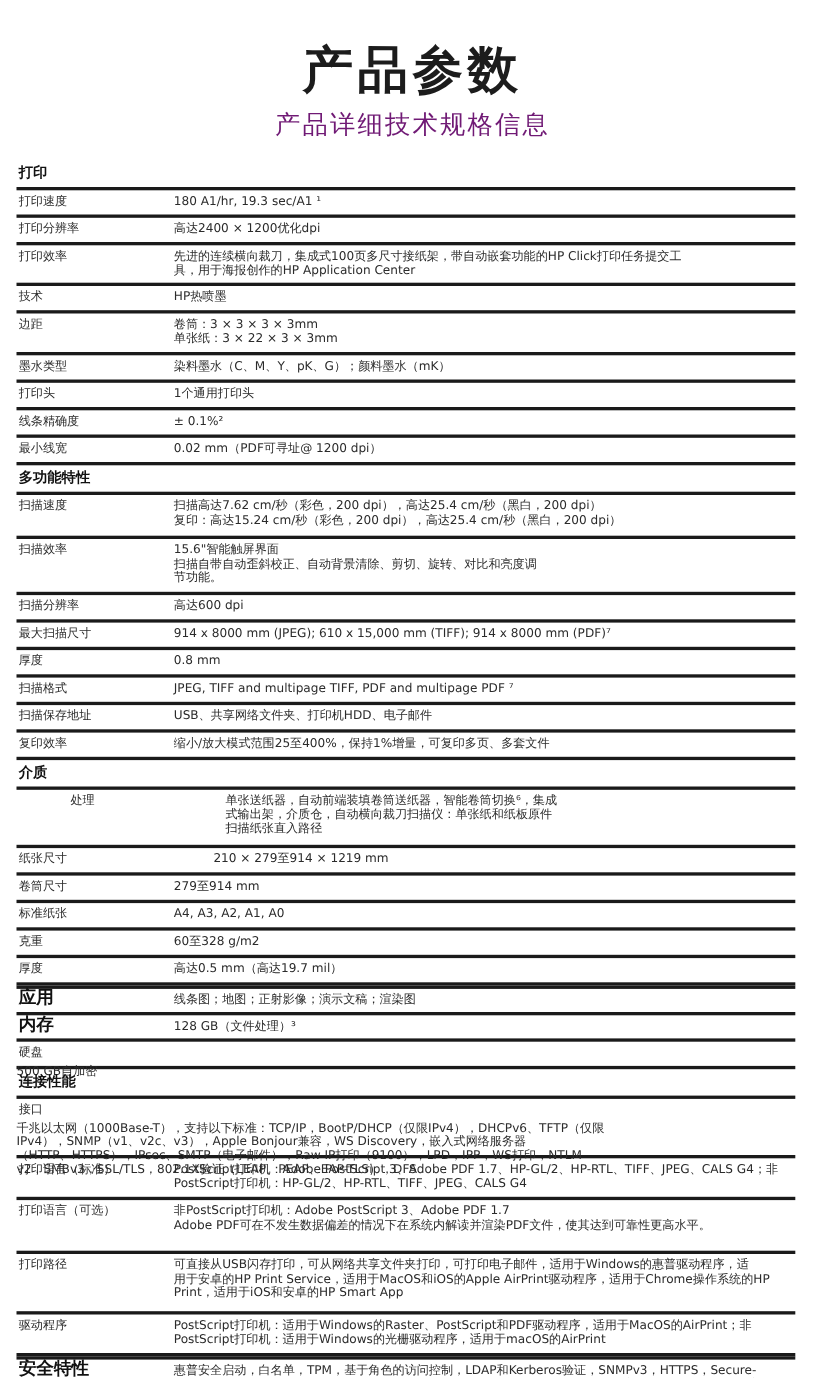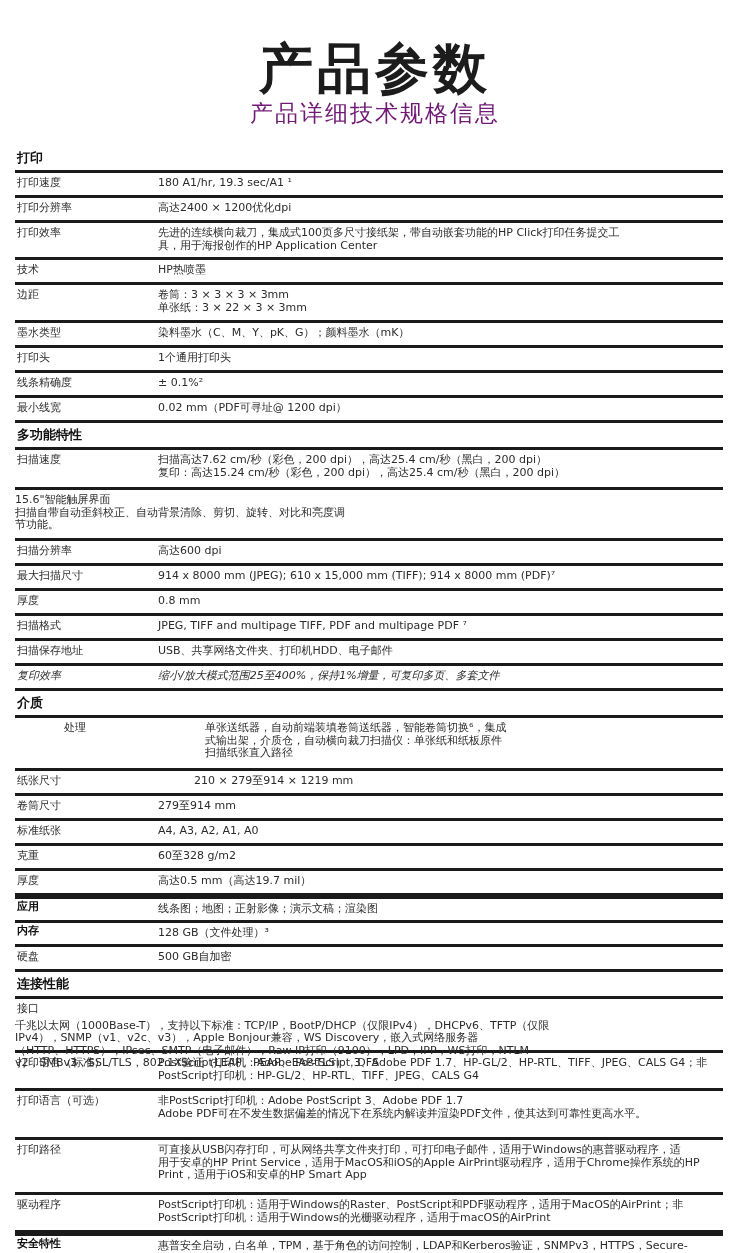--- a/index.html
+++ b/index.html
@@ -1,31 +1,31 @@
 <!DOCTYPE html>
 <html><head>
 <meta charset="utf-8">
 <style>
   * { box-sizing: border-box; margin: 0; padding: 0; }
   html, body { width: 750px; height: 1253px; background: #ffffff; overflow: hidden; }
   body { font-family: "DejaVu Sans", "Liberation Sans", sans-serif; color: #1a1a1a; position: relative; }
 
   .header { position: absolute; top: 0; left: 0; width: 750px; height: 145px; text-align: center; }
-  .title { position: absolute; top: 33px; left: 0; width: 750px; font-size: 54px; font-weight: bold; letter-spacing: 4px; color: #1c1c1c; }
+  .title { position: absolute; top: 33px; left: 0; width: 750px; font-size: 46px; font-weight: bold; letter-spacing: 4px; color: #1c1c1c; }
   .subtitle { position: absolute; top: 98px; left: 0; width: 750px; font-size: 23px; color: #701a75; letter-spacing: 2px; }
 
   .spec { position: absolute; top: 146px; left: 15px; width: 708px; }
 
   .section-title { font-size: 13px; font-weight: bold; color: #111; padding: 3px 2px 4px 2px; line-height: 17px; }
   .rule { height: 3px; background: #1a1a1a; width: 100%; }
 
   .row { display: flex; font-size: 11px; line-height: 12.5px; color: #2b2b2b; }
   .row .label { width: 143px; padding: 4px 2px 0 2px; flex-shrink: 0; }
   .row .value { flex: 1; padding: 4px 8px 0 0; white-space: pre-line; }
-  .row .label.bold { font-weight: bold; font-size: 11px; color: #111; padding-top: 2px; }
+  .row .label.bold { font-weight: bold; font-size: 16px; color: #111; padding-top: 2px; }
 </style>
 </head>
 <body>
 
 <div class="header">
   <div class="title">产品参数</div>
   <div class="subtitle">产品详细技术规格信息</div>
 </div>
 
 <div class="spec" id="spec">
@@ -83,20 +83,21 @@
     <div>
       <div class="section-title">多功能特性</div>
       <div class="rule"></div>
       <div class="row" style="height: 37px;">
         <div class="label">扫描速度</div>
         <div class="value">扫描高达7.62 cm/秒（彩色，200 dpi），高达25.4 cm/秒（黑白，200 dpi）
 复印：高达15.24 cm/秒（彩色，200 dpi），高达25.4 cm/秒（黑白，200 dpi）</div>
       </div>
       <div class="rule"></div>
       <div class="row" style="height: 48px;">
+        <div class="label">扫描效率</div>
         <div class="value">15.6"智能触屏界面
 扫描自带自动歪斜校正、自动背景清除、剪切、旋转、对比和亮度调
 节功能。</div>
       </div>
       <div class="rule"></div>
       <div class="row" style="height: 22px;">
         <div class="label">扫描分辨率</div>
         <div class="value">高达600 dpi</div>
       </div>
       <div class="rule"></div>
@@ -113,21 +114,21 @@
       <div class="row" style="height: 22px;">
         <div class="label">扫描格式</div>
         <div class="value">JPEG, TIFF and multipage TIFF, PDF and multipage PDF ⁷</div>
       </div>
       <div class="rule"></div>
       <div class="row" style="height: 22px;">
         <div class="label">扫描保存地址</div>
         <div class="value">USB、共享网络文件夹、打印机HDD、电子邮件</div>
       </div>
       <div class="rule"></div>
-      <div class="row" style="height: 22px; font-style: italic;">
+      <div class="row" style="height: 22px;">
         <div class="label">复印效率</div>
         <div class="value">缩小/放大模式范围25至400%，保持1%增量，可复印多页、多套文件</div>
       </div>
       <div class="rule"></div>
     </div>
     <div>
       <div class="section-title">介质</div>
       <div class="rule"></div>
       <div class="row" style="height: 50px; margin-left: 47px;">
         <div class="label">处理</div>
@@ -167,21 +168,21 @@
       <div class="row" style="height: 21px;">
         <div class="label bold">应用</div>
         <div class="value">线条图；地图；正射影像；演示文稿；渲染图</div>
       </div>
       <div class="rule"></div>
       <div class="row" style="height: 21px;">
         <div class="label bold">内存</div>
         <div class="value">128 GB（文件处理）³</div>
       </div>
       <div class="rule"></div>
-      <div class="row" style="height: 22px;">
+      <div class="row" style="height: 22px; flex-direction: column;">
         <div class="label">硬盘</div>
         <div class="value">500 GB自加密</div>
       </div>
       <div class="rule"></div>
     </div>
     <div>
       <div class="section-title">连接性能</div>
       <div class="rule"></div>
       <div class="row" style="height: 51px; flex-direction: column;">
         <div class="label">接口</div>

